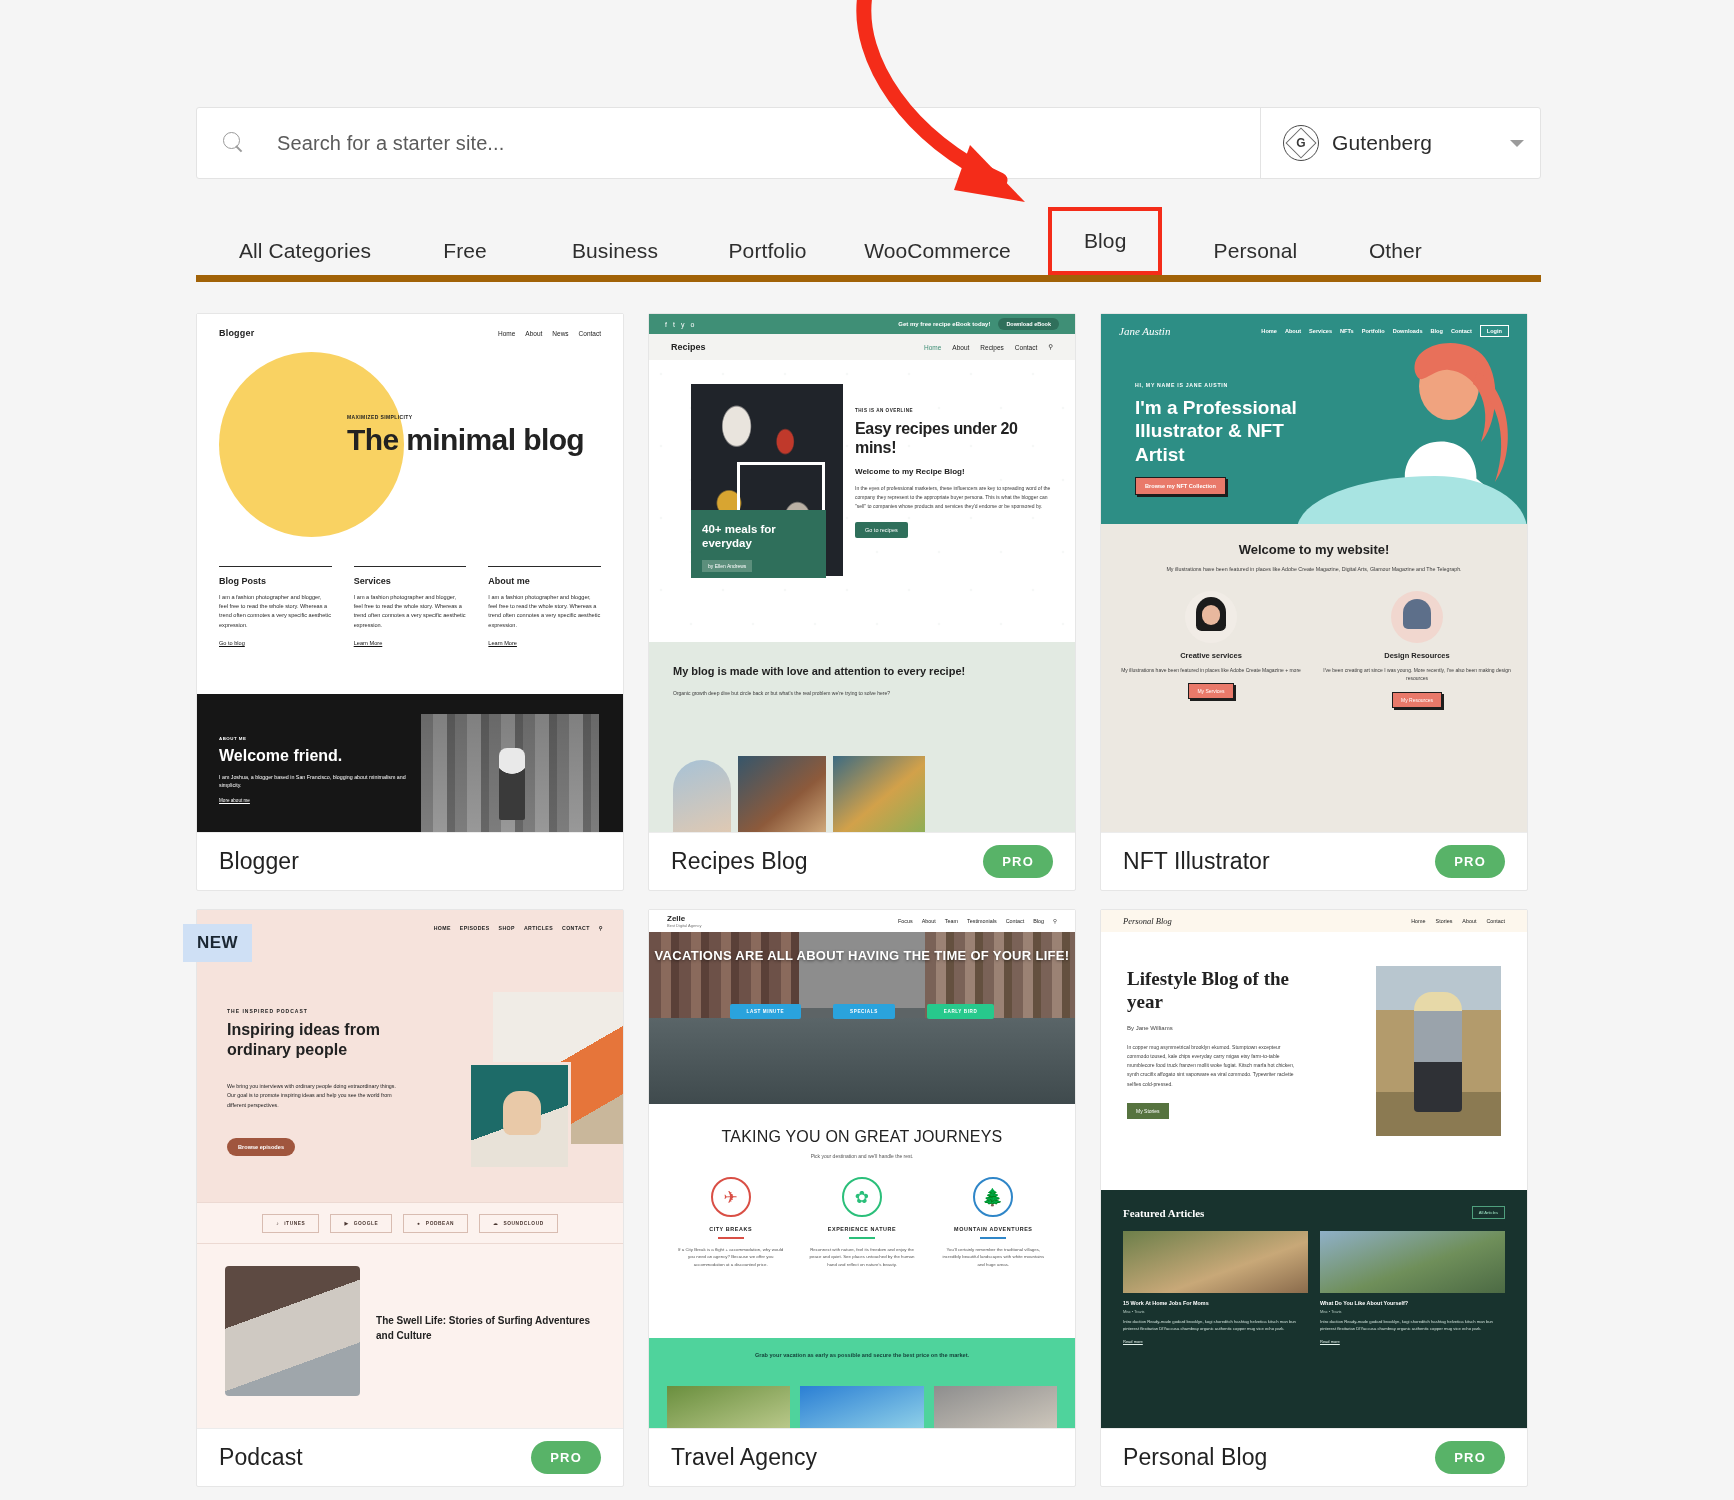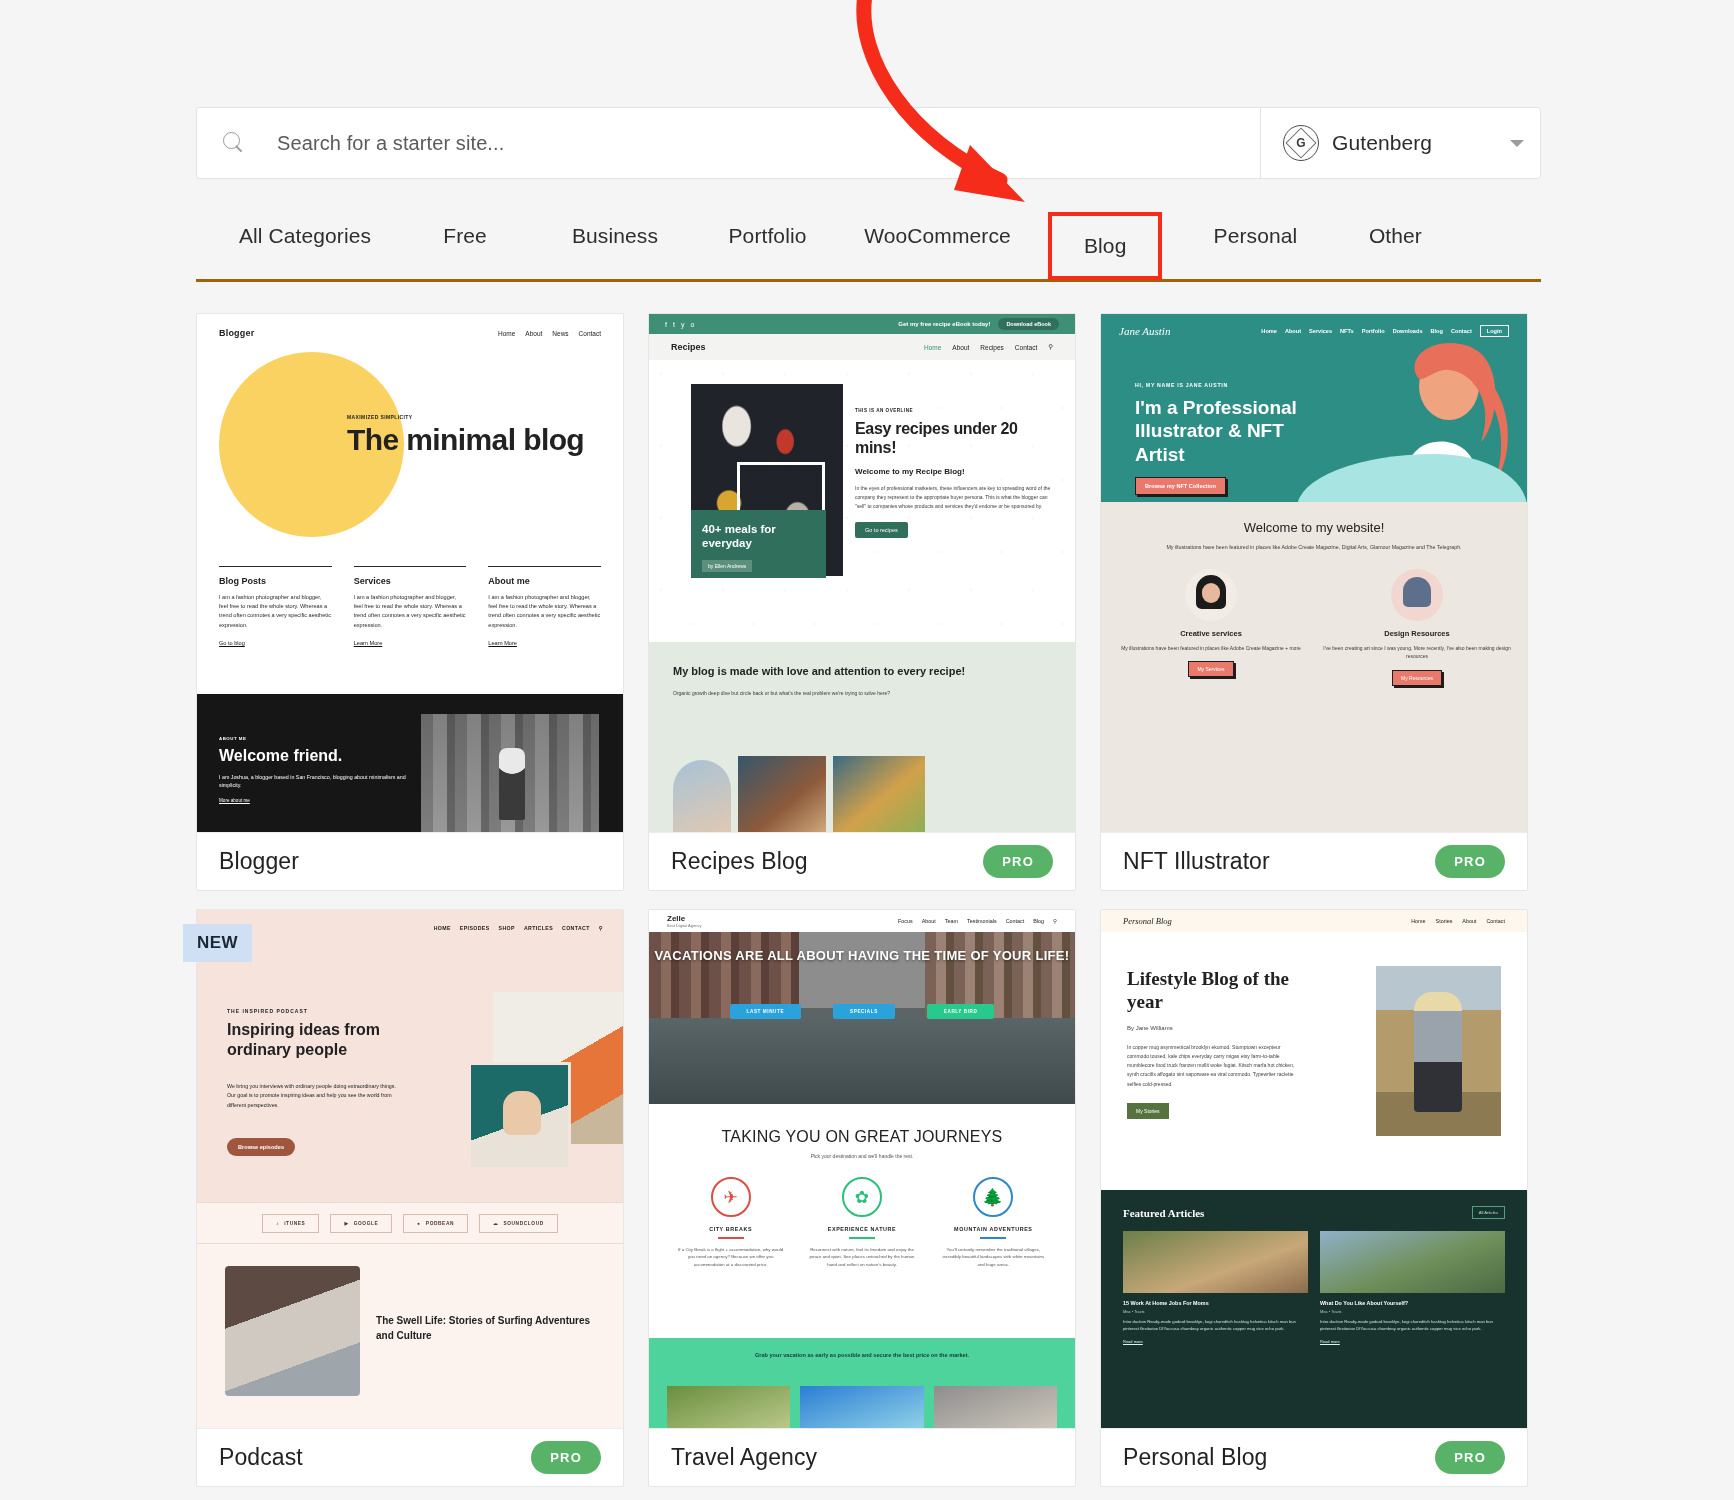--- a/index.html
+++ b/index.html
@@ -50,22 +50,22 @@
     border: 1.2px solid #6a6a6a; transform: rotate(45deg);
   }
   .theme-logo span { position: relative; font-size: 12px; font-weight: bold; color: #3a3a3a; font-style: normal; }
   .theme-name { font-size: 21px; color: #2c2c2c; flex: 1; letter-spacing: .1px; }
   .caret { width: 0; height: 0; border-left: 7px solid transparent; border-right: 7px solid transparent; border-top: 7px solid #9b9b9b; }
 
   
   .tabs {
     position: absolute; left: 196px; top: 212px;
     width: 1345px; height: 70px;
-    border-bottom: 3px solid #a16207;
-    display: flex; align-items: flex-start;
+    border-bottom: 7px solid #a16207;
+    display: flex; align-items: flex-end;
   }
   .tab {
     font-size: 21px; color: #2e2e2e; cursor: pointer;
     padding: 12px 4px; letter-spacing: .1px; position: relative;
     text-align: center;
   }
   .tab.t0 { margin-left: 24px; }
   .tab.sel { border: 4px solid #f42c19; padding: 18px 32px; margin: 0 18px; }
 
   
@@ -181,32 +181,32 @@
   .m-recipes .lower .h2 { font-size: 11px; font-weight: 700; line-height: 1.35; }
   .m-recipes .lower .p { font-size: 5px; line-height: 1.6; margin-top: 10px; color: #3a3a3a; }
   .m-recipes .thumbs { position: absolute; left: 24px; right: 0; bottom: 0; display: flex; align-items: flex-end; gap: 7px; }
   .m-recipes .av { width: 58px; height: 72px; border-radius: 38px 38px 0 0; background: linear-gradient(160deg,#a7c2d6,#dfc9b3); }
   .m-recipes .sq1 { width: 88px; height: 76px; background: linear-gradient(140deg,#36566b,#8d5a3b 60%,#cfa87a); }
   .m-recipes .sq2 { width: 92px; height: 76px; background: linear-gradient(140deg,#3c6b82,#d2a14a 55%,#8fae55); }
   .m-recipes .caption { position: absolute; left: 24px; bottom: 6px; font-size: 5.4px; font-weight: 700; }
 
   
   .m-nft { background: #ece8e1; }
-  .m-nft .hero { height: 188px; background: #2d8e85; position: relative; overflow: hidden; }
+  .m-nft .hero { height: 210px; background: #2d8e85; position: relative; overflow: hidden; }
   .m-nft .nav { display: flex; align-items: center; justify-content: space-between; padding: 11px 18px 0; }
   .m-nft .brand { color: #fff; font-family: "Liberation Serif", serif; font-style: italic; font-size: 11px; }
   .m-nft .lk { display: flex; gap: 8px; color: #fff; font-size: 5.6px; align-items: center; font-weight: 600; }
   .m-nft .login { border: 1px solid #fff; padding: 2px 6px; }
   .m-nft .k { position: absolute; left: 34px; top: 68px; color: #fff; font-size: 5.2px; font-weight: 800; letter-spacing: .7px; }
   .m-nft .h1 { position: absolute; left: 34px; top: 82px; color: #fff; font-size: 19px; font-weight: 800; line-height: 1.23; width: 200px; }
   .m-nft .btn { position: absolute; left: 34px; top: 163px; background: #e9796a; color: #fff; font-size: 5.6px; padding: 5px 9px; border: 1px solid #1d1d1d; box-shadow: 2px 2px 0 #1d1d1d; font-weight: 700; }
   .m-nft .girl { position: absolute; right: -8px; top: 18px; width: 190px; height: 192px; }
   .m-nft .wave { position: absolute; right: 0; bottom: -6px; width: 230px; height: 54px; background: #a8e4e2; border-radius: 60% 40% 0 0 / 100% 100% 0 0; }
   .m-nft .below { padding: 18px 20px 0; text-align: center; }
-  .m-nft .below h3 { font-size: 13px; font-weight: 400; }
+  .m-nft .below h3 { font-size: 13px; font-weight: 700; }
   .m-nft .below p { font-size: 5.3px; line-height: 1.8; margin-top: 8px; color: #3a3a3a; }
   .m-nft .cards3 { display: flex; gap: 14px; margin-top: 16px; padding: 0 14px; }
   .m-nft .c3 { flex: 1; text-align: center; }
   .m-nft .c3 .av { width: 52px; height: 52px; border-radius: 50%; margin: 0 auto 8px; position: relative; overflow: hidden; }
   .m-nft .c3 .av.a1 { background: #f1ece6; }
   .m-nft .c3 .av.a1::before { content:""; position:absolute; left:11px; top:6px; width:30px; height:34px; background:#1b1b1b; border-radius:16px 16px 6px 6px; }
   .m-nft .c3 .av.a1::after { content:""; position:absolute; left:17px; top:14px; width:18px; height:20px; background:#e8b89e; border-radius:9px; }
   .m-nft .c3 .av.a2 { background: #121212; }
   .m-nft .c3 .av.a2::before { content:""; position:absolute; left:15px; top:11px; width:22px; height:36px; background:#f2f2f2; border-radius:11px 11px 3px 3px; }
   .m-nft .c3 .av.a3 { background: #f1d7cf; }

